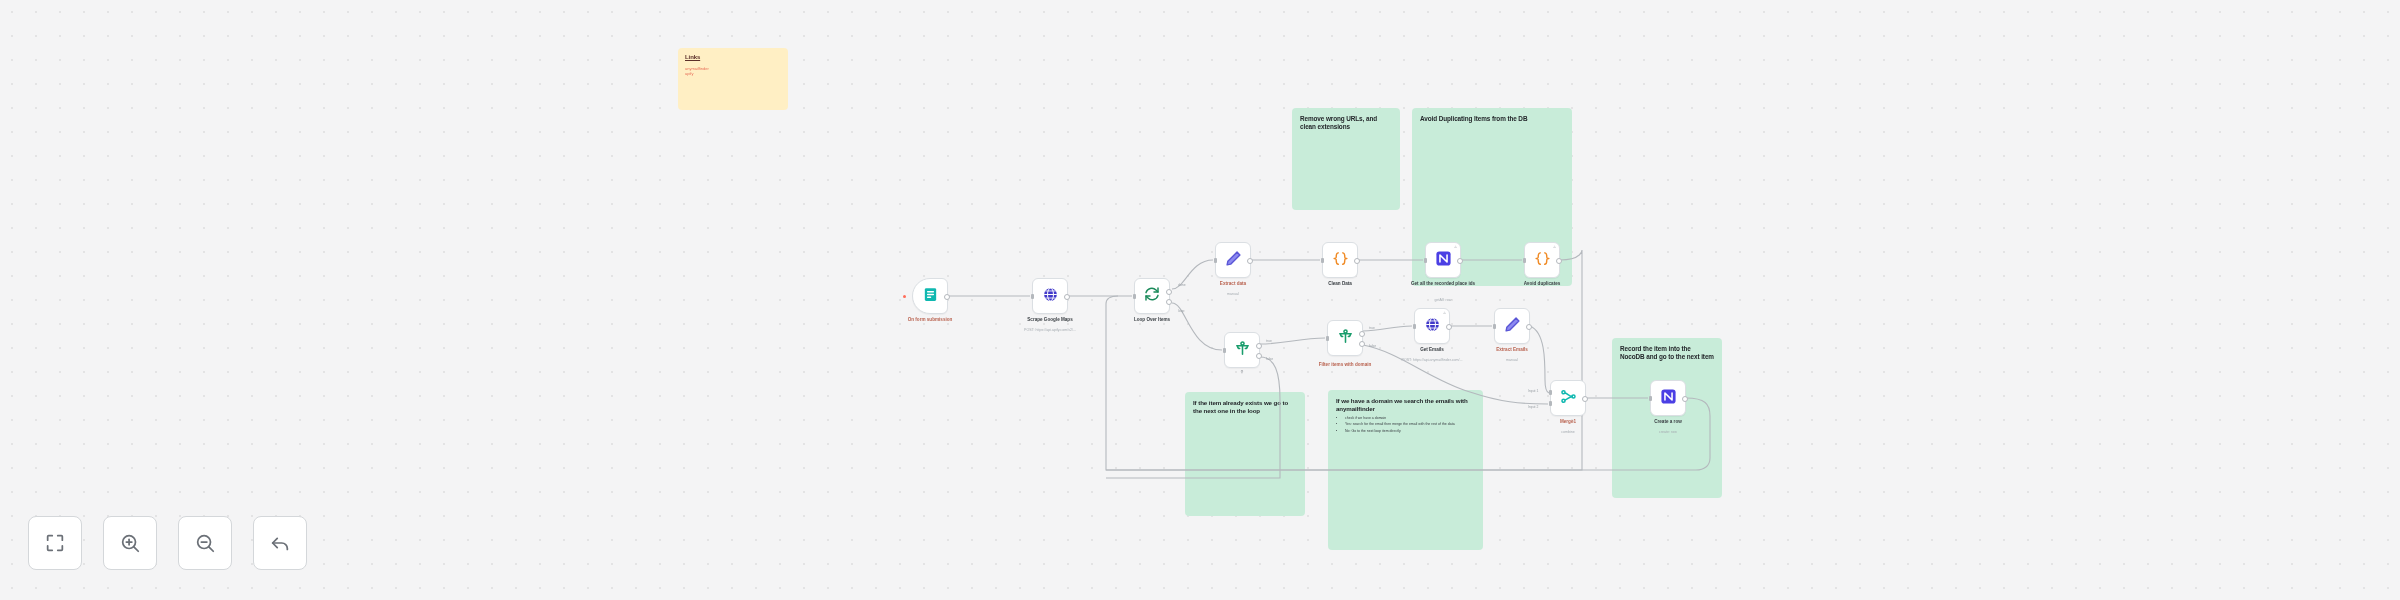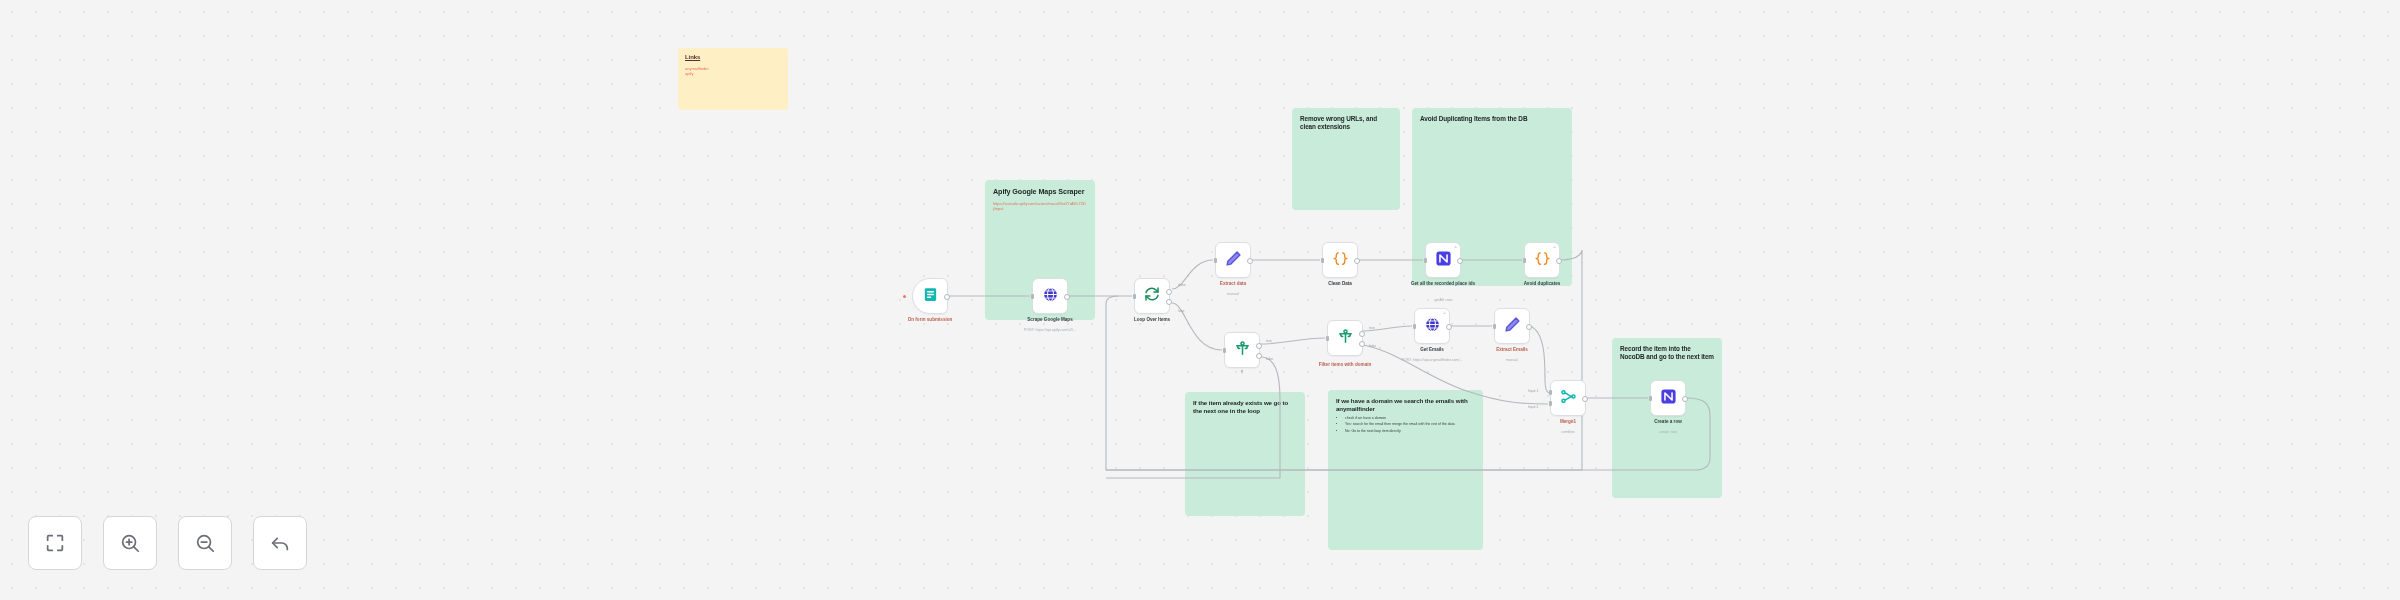--- a/index.html
+++ b/index.html
@@ -86,24 +86,20 @@
 <div id="canvas"></div>
 
 <div class="layer">
 
   <div class="note yellow" style="left:678px;top:48px;width:110px;height:62px;padding:6px 7px;">
     <div class="note-title" style="font-size:6px;text-decoration:underline;color:#5b2f2a;">Links</div>
     <div class="note-sub" style="font-size:4px;margin-top:4px;">anymailfinder</div>
     <div class="note-sub" style="font-size:4px;">apify</div>
   </div>
 
-  <div class="note green" style="left:985px;top:180px;width:110px;height:140px;padding:7px 8px;">
-    <div class="note-title" style="font-size:7.2px;">Apify Google Maps Scraper</div>
-    <div class="note-sub" style="font-size:3.9px;margin-top:5px;">https://console.apify.com/actors/nwua9Gu5YrADL7ZDj/input</div>
-  </div>
 
   <div class="note green" style="left:1292px;top:108px;width:108px;height:102px;padding:7px 8px;">
     <div class="note-title" style="font-size:6.4px;">Remove wrong URLs, and clean extensions</div>
   </div>
 
   <div class="note green" style="left:1412px;top:108px;width:160px;height:178px;padding:7px 8px;">
     <div class="note-title" style="font-size:6.4px;">Avoid Duplicating Items from the DB</div>
   </div>
 
   <div class="note green" style="left:1612px;top:338px;width:110px;height:160px;padding:7px 8px;">

